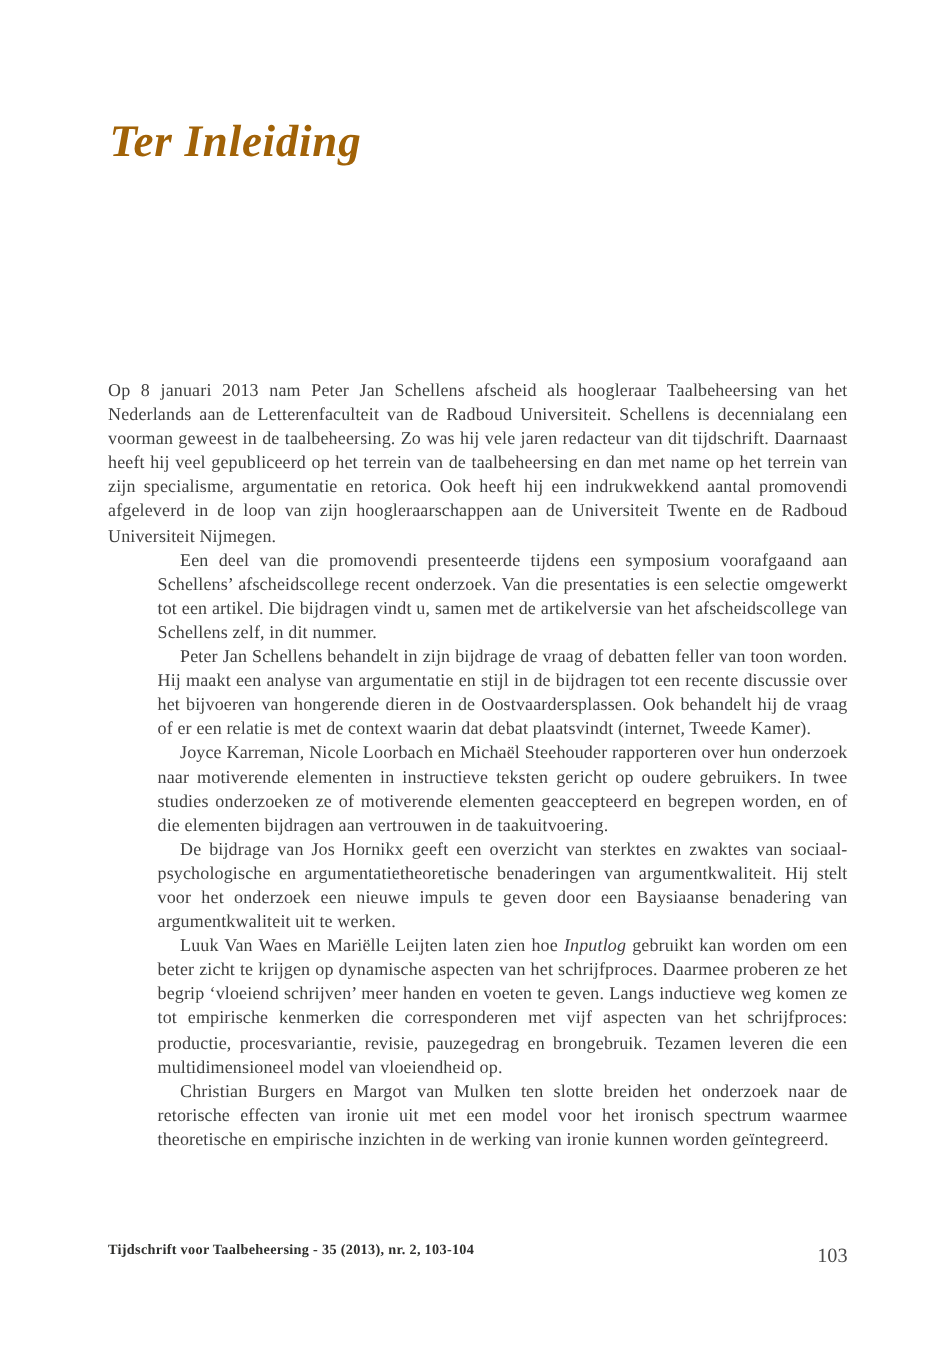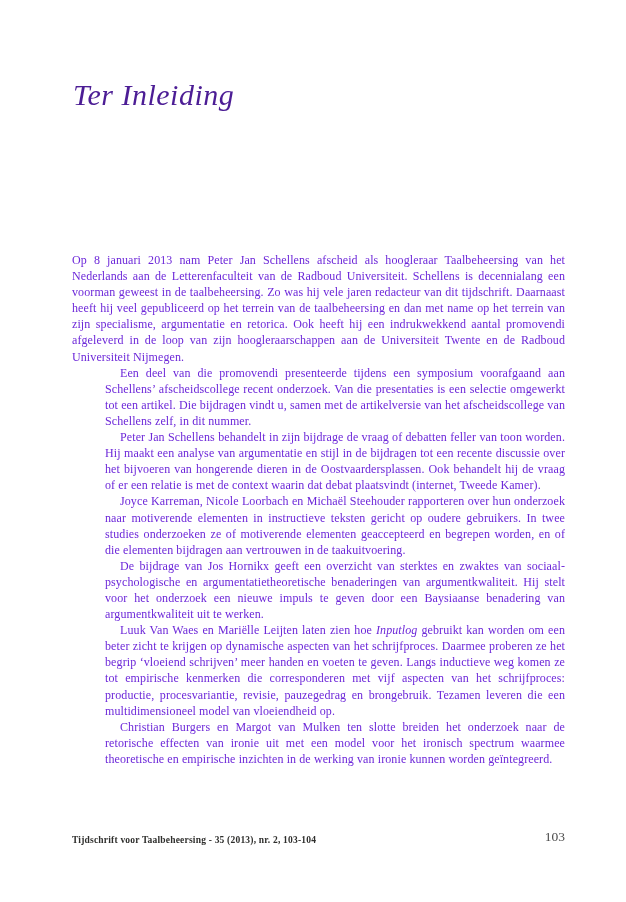--- a/index.html
+++ b/index.html
@@ -15,54 +15,54 @@
     overflow: hidden;
     font-family: "Liberation Serif", "DejaVu Serif", serif;
   }
   .title {
     position: absolute;
     left: 73px;
     top: 78px;
     margin: 0;
     font-family: "Liberation Serif", "DejaVu Serif", serif;
     font-size: 30px;
-    font-weight: normal;
+    font-weight: bold;
     font-style: italic;
     letter-spacing: 0.5px;
-    color: #4c1d95;
+    color: #a16207;
   }
   .article-body {
     position: absolute;
     left: 72px;
     top: 252px;
     width: 493px;
     font-size: 12px;
     line-height: 16.1px;
-    color: #6d28d9;
+    color: #404040;
     text-align: justify;
     letter-spacing: 0.1px;
   }
   .article-body p.para {
     margin: 0;
     padding: 0;
   }
   .article-body p.para.indent {
     text-indent: 15px;
     margin-left: 33px;
   }
   .article-body i {
   }
   .footer {
     position: absolute;
     left: 72px;
     top: 829px;
     width: 493px;
     display: flex;
     justify-content: space-between;
-    align-items: flex-end;
+    align-items: flex-start;
   }
   .citation {
     font-size: 9.5px;
     font-weight: bold;
     color: #2e2e2c;
     letter-spacing: 0.2px;
   }
   .pagenum {
     font-size: 13.5px;
     font-weight: normal;

